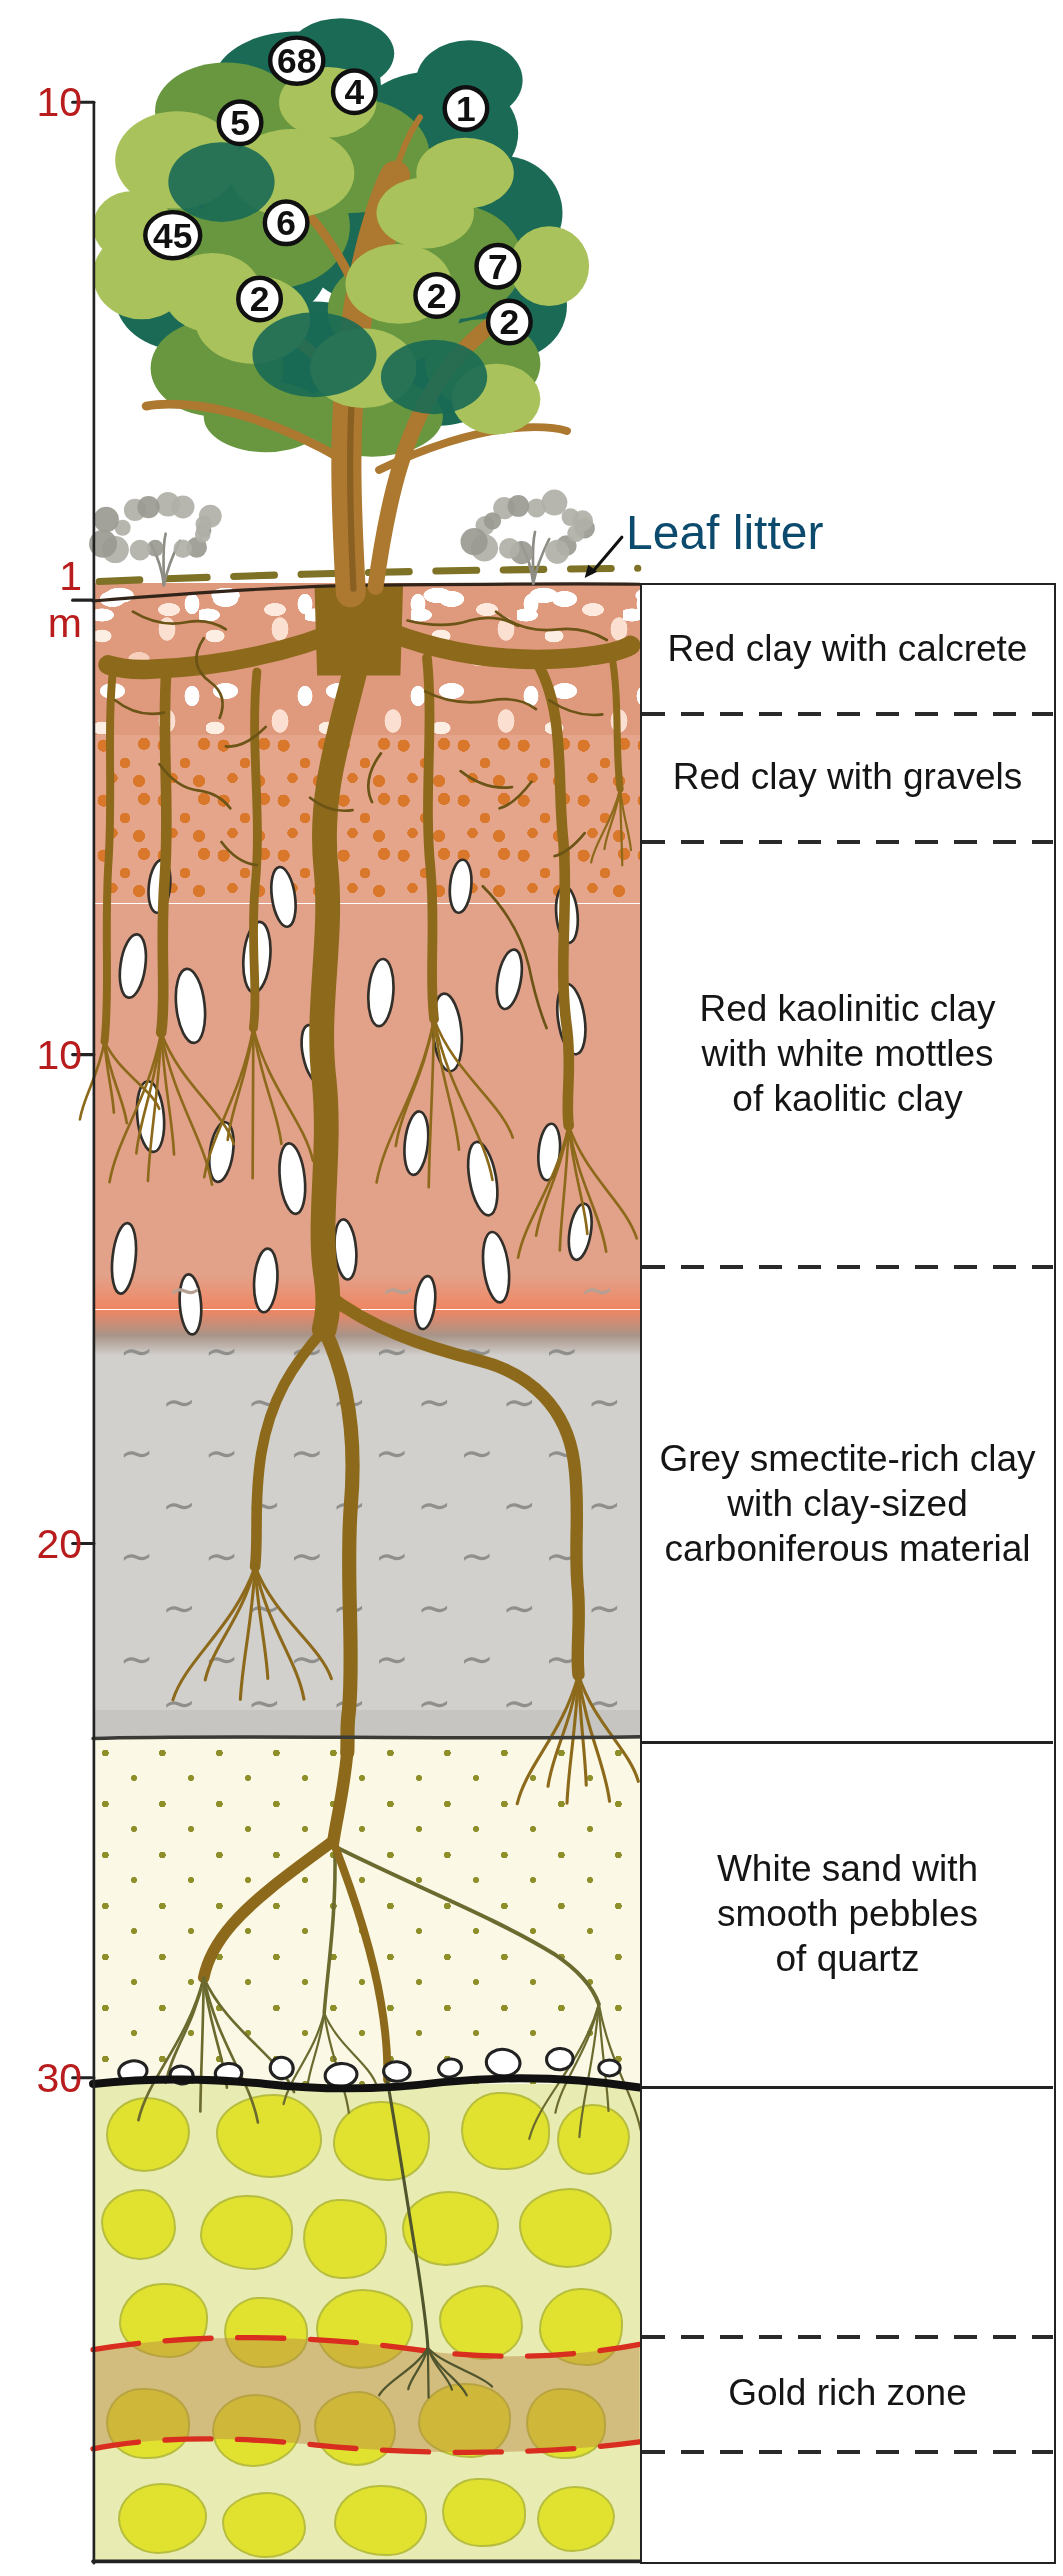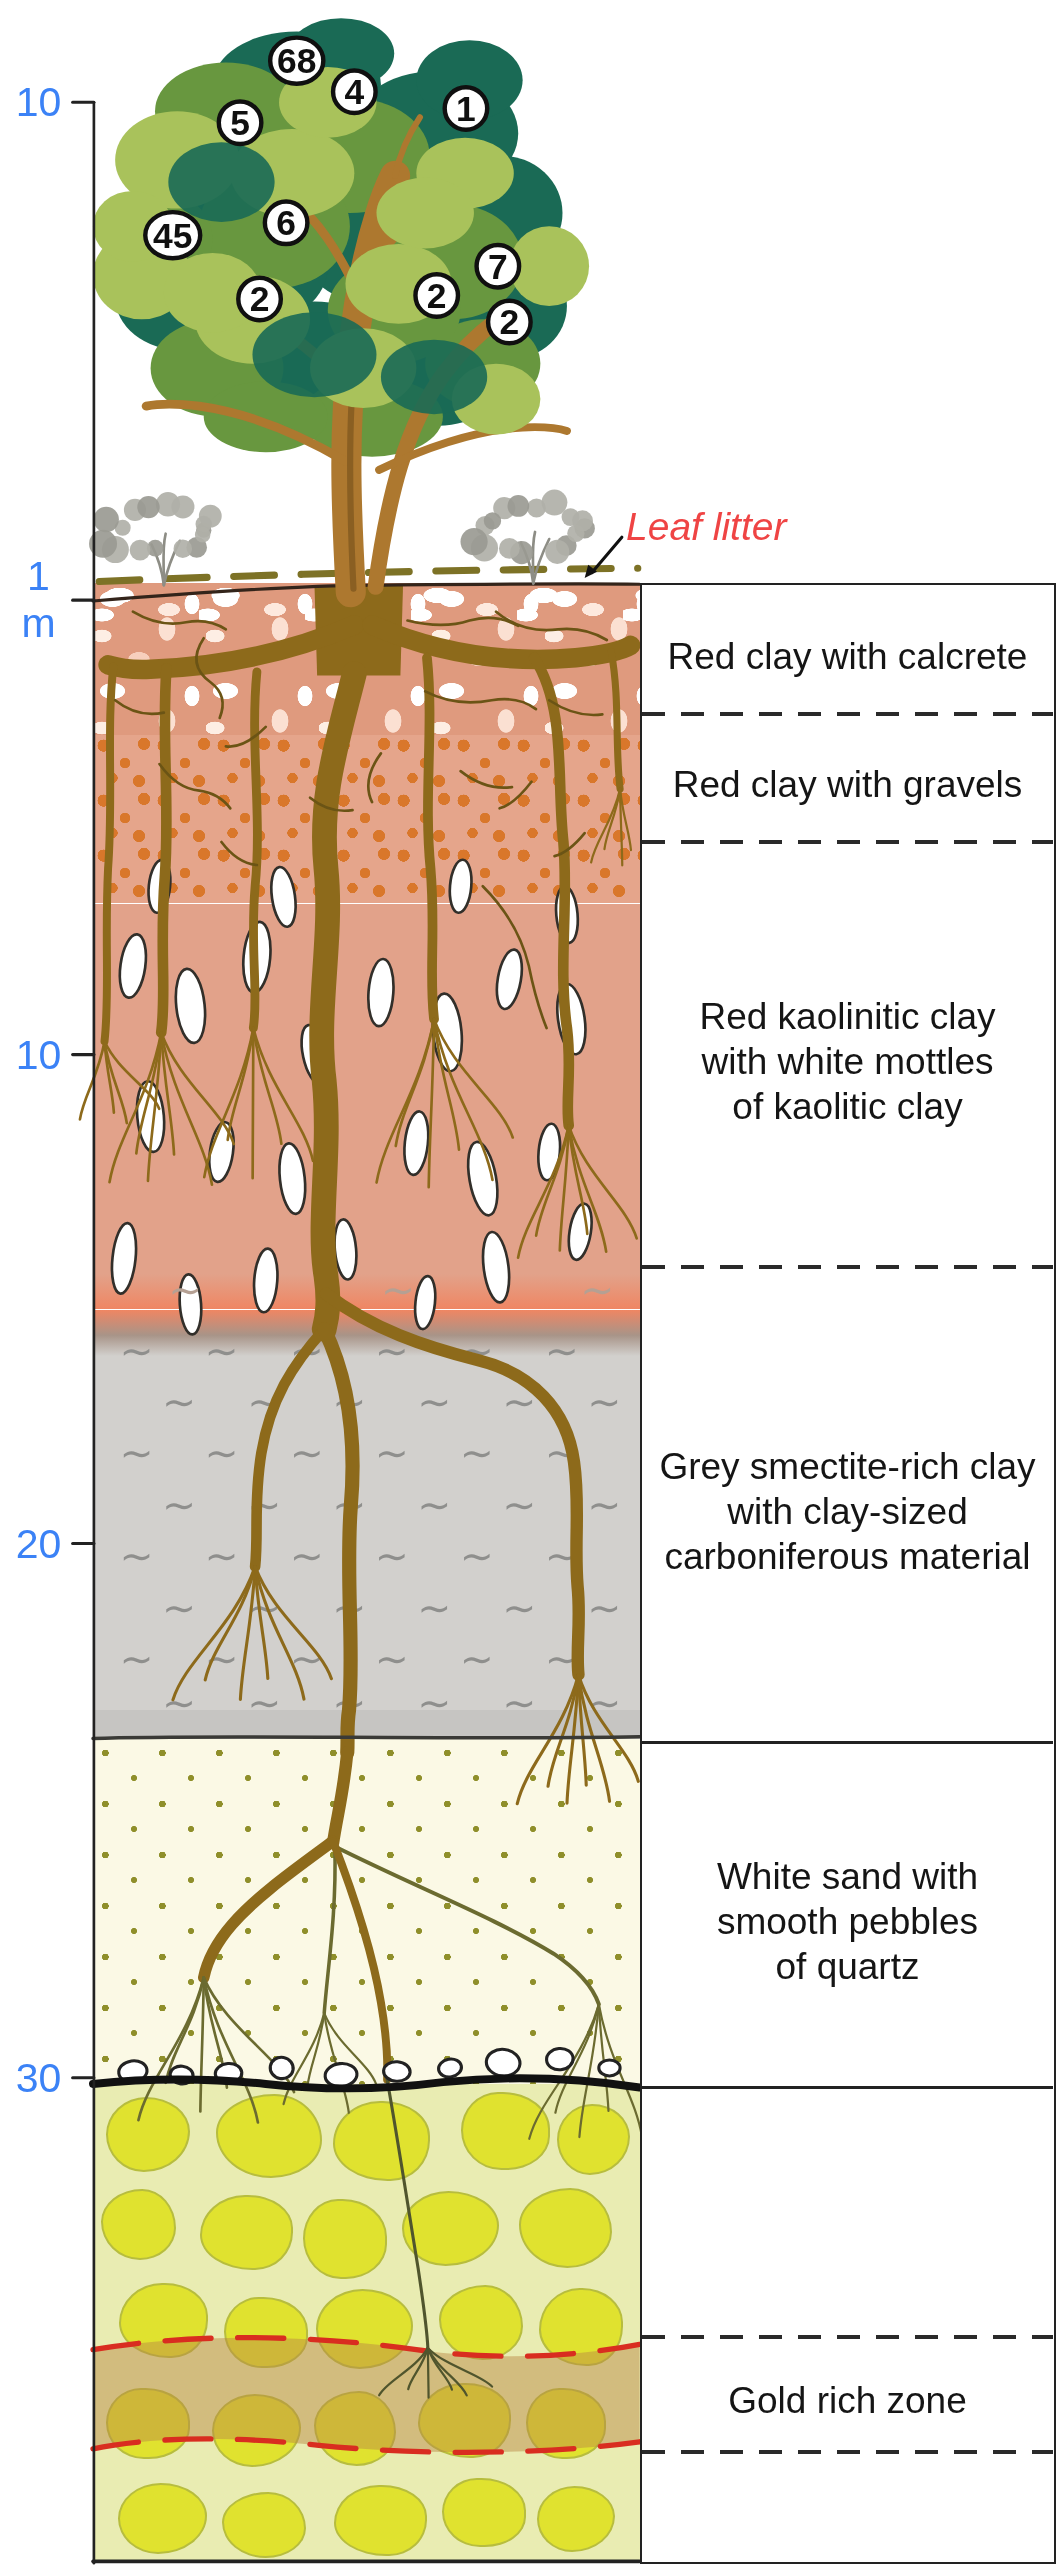--- a/index.html
+++ b/index.html
@@ -42,28 +42,28 @@
     background-size:57px 51px;}
   .lay-sap{top:1501px;height:479px;background:#e9ecb2;}
   .sap-blob{position:absolute;background:#e0e22f;border:2.7px solid #b7bd3e;}
   
   .panel{position:absolute;left:640px;top:583px;width:416px;height:1981px;background:#fff;
          border:2.7px solid #222;}
   .sep-dash{position:absolute;left:0;width:411px;height:3.5px;
      background:repeating-linear-gradient(90deg,#2a2a2a 0 23px,rgba(0,0,0,0) 23px 39px);}
   .sep-solid{position:absolute;left:0;width:411px;height:2.7px;background:#222;}
   .zone-label{position:absolute;left:0;width:411px;transform:translateY(-50%);
-     text-align:center;font-size:37px;line-height:1.22;color:#151515;margin-top:8px;}
+     text-align:center;font-size:37px;line-height:1.22;color:#151515;}
   .zone-label span{display:inline-block;}
   .unconf{position:absolute;left:3.5px;transform:translateY(-54%);background:#fff;
      font-size:39px;font-style:italic;padding:1.8px 12.4px 1.8px 3.5px;color:#151515;}
   
-  .tick-label{position:absolute;width:67px;left:5px;text-align:center;font-size:41px;
-     transform:translateY(-50%);color:#3b82f6;}
-  .leaf-label{position:absolute;left:626px;top:505px;font-size:39px;color:#ef4444;font-style:italic;}
+  .tick-label{position:absolute;width:67px;left:15px;text-align:right;font-size:41px;
+     transform:translateY(-50%);color:#b91c1c;}
+  .leaf-label{position:absolute;left:626px;top:505px;font-size:48px;color:#0c4a6e;}
   svg{position:absolute;left:0;top:0;pointer-events:none;}
 </style>
 </head>
 <body>
 
 <div class="stage">
 
   <div class="soil">
     <div class="layer lay-calcrete"></div>
     <div class="layer lay-calcrete-top"></div>

